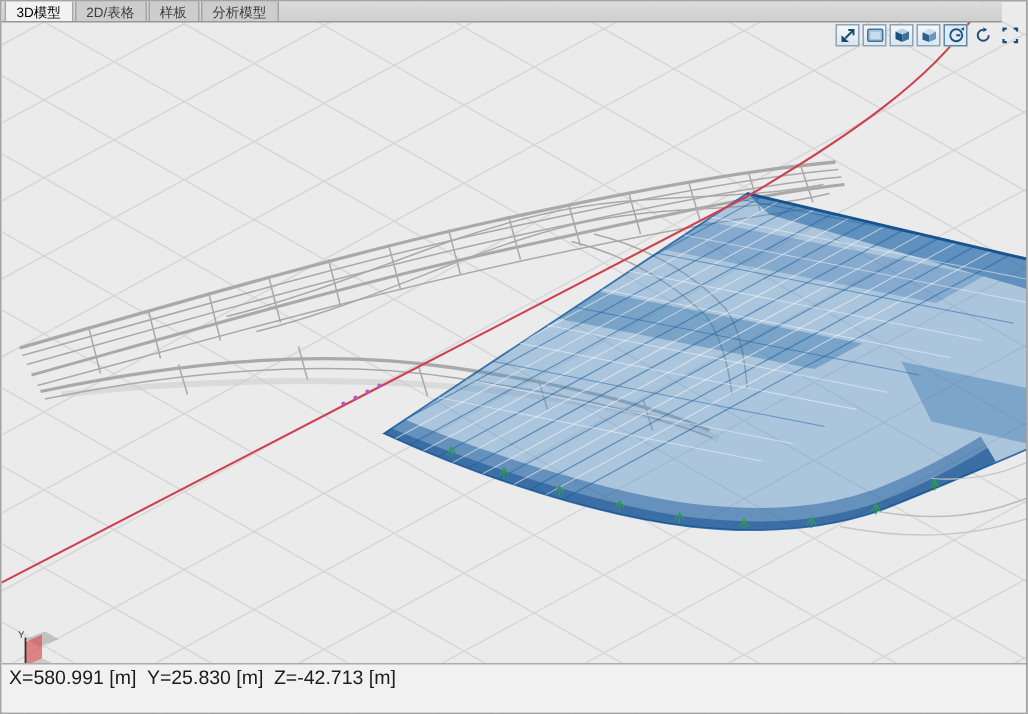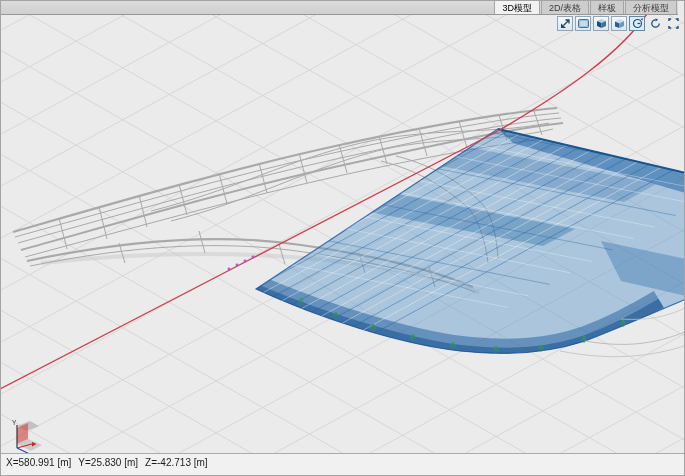--- a/index.html
+++ b/index.html
@@ -4,44 +4,44 @@
 <style>
   html,body{margin:0;padding:0;background:#888;}
   .window{
     width:685px;height:476px;position:relative;overflow:hidden;
     background:#ebebeb;border:1px solid #a3a3a3;box-sizing:border-box;
     font-family:"Liberation Sans",sans-serif;
   }
   svg.scene{position:absolute;left:0;top:0;width:685px;height:476px;}
   
   .tabbar{
-    position:absolute;top:0;left:0;right:6px;height:14px;
+    position:absolute;top:0;left:0;right:16px;height:14px;
     background:linear-gradient(#dcdcdc,#cfcfcf);
     border-bottom:1px solid #979797;
-    display:flex;align-items:flex-end;padding-left:2px;box-sizing:border-box;justify-content:flex-end;
+    display:flex;align-items:flex-end;padding-left:2px;box-sizing:border-box;
   }
   .tab{
     font-size:9px;line-height:12px;padding:1px 7px 0 7px;color:#3c3c3c;
     background:#cdcdcd;border:1px solid #a5a5a5;border-bottom:none;
     margin-right:1px;white-space:nowrap;cursor:default;
   }
   .tab.active{background:#f2f2f2;color:#000;}
   
   .toolbar{position:absolute;top:15px;right:3px;display:flex;gap:2px;align-items:center;}
   .tool{
     width:16px;height:15px;display:flex;align-items:center;justify-content:center;
     background:linear-gradient(#f5f8fa,#dbe6ee);border:1px solid #8aa5bc;box-sizing:border-box;
   }
   .tool.flat{background:transparent;border:1px solid transparent;}
   .tool.active{background:#dcebf5;border:1px solid #5f87a8;}
   
   .statusbar{
-    position:absolute;left:0;right:0;bottom:0;height:22px;
+    position:absolute;left:0;right:0;bottom:0;height:33px;
     background:#f1f1f1;border-top:1px solid #ababab;
-    font-size:10px;color:#1c1c1c;line-height:17px;padding-left:5px;
+    font-size:13px;color:#1c1c1c;line-height:17px;padding-left:5px;
     white-space:nowrap;box-sizing:border-box;
   }
   .statusbar span{margin-right:7px;}
 </style>
 </head>
 <body>
 
 <div class="window">
 
   <svg class="scene" viewBox="0 0 685 476">

